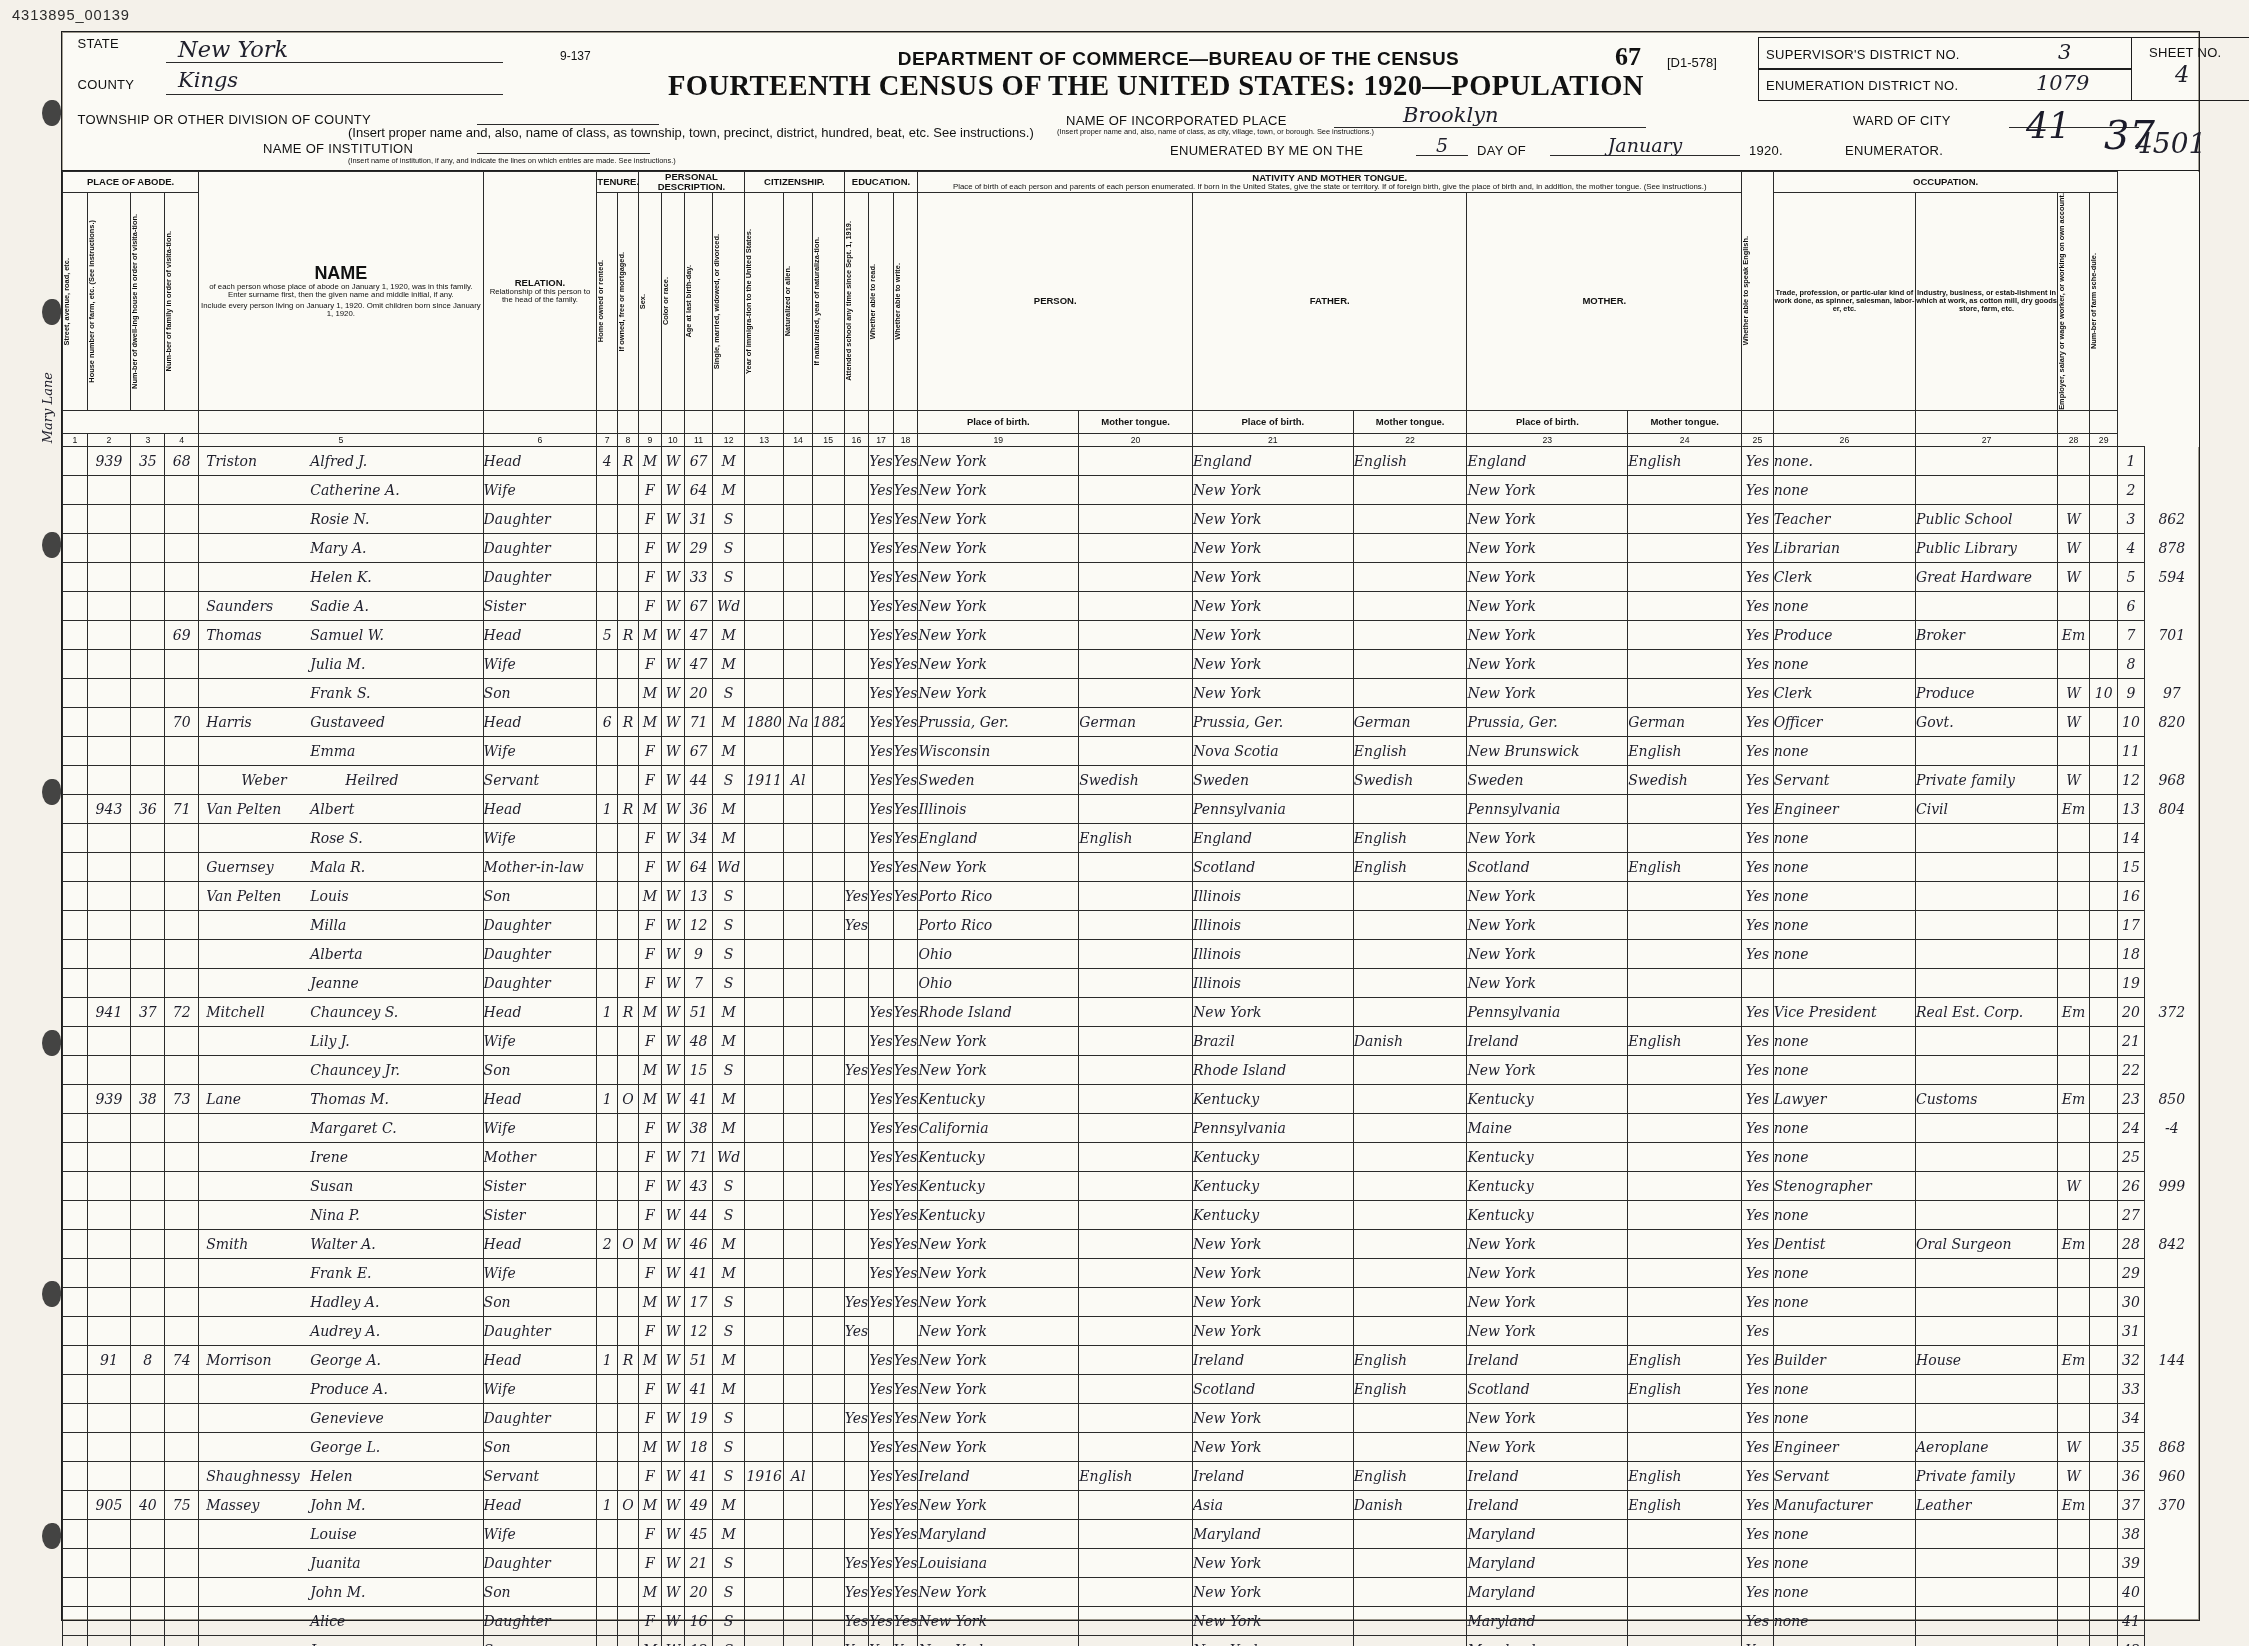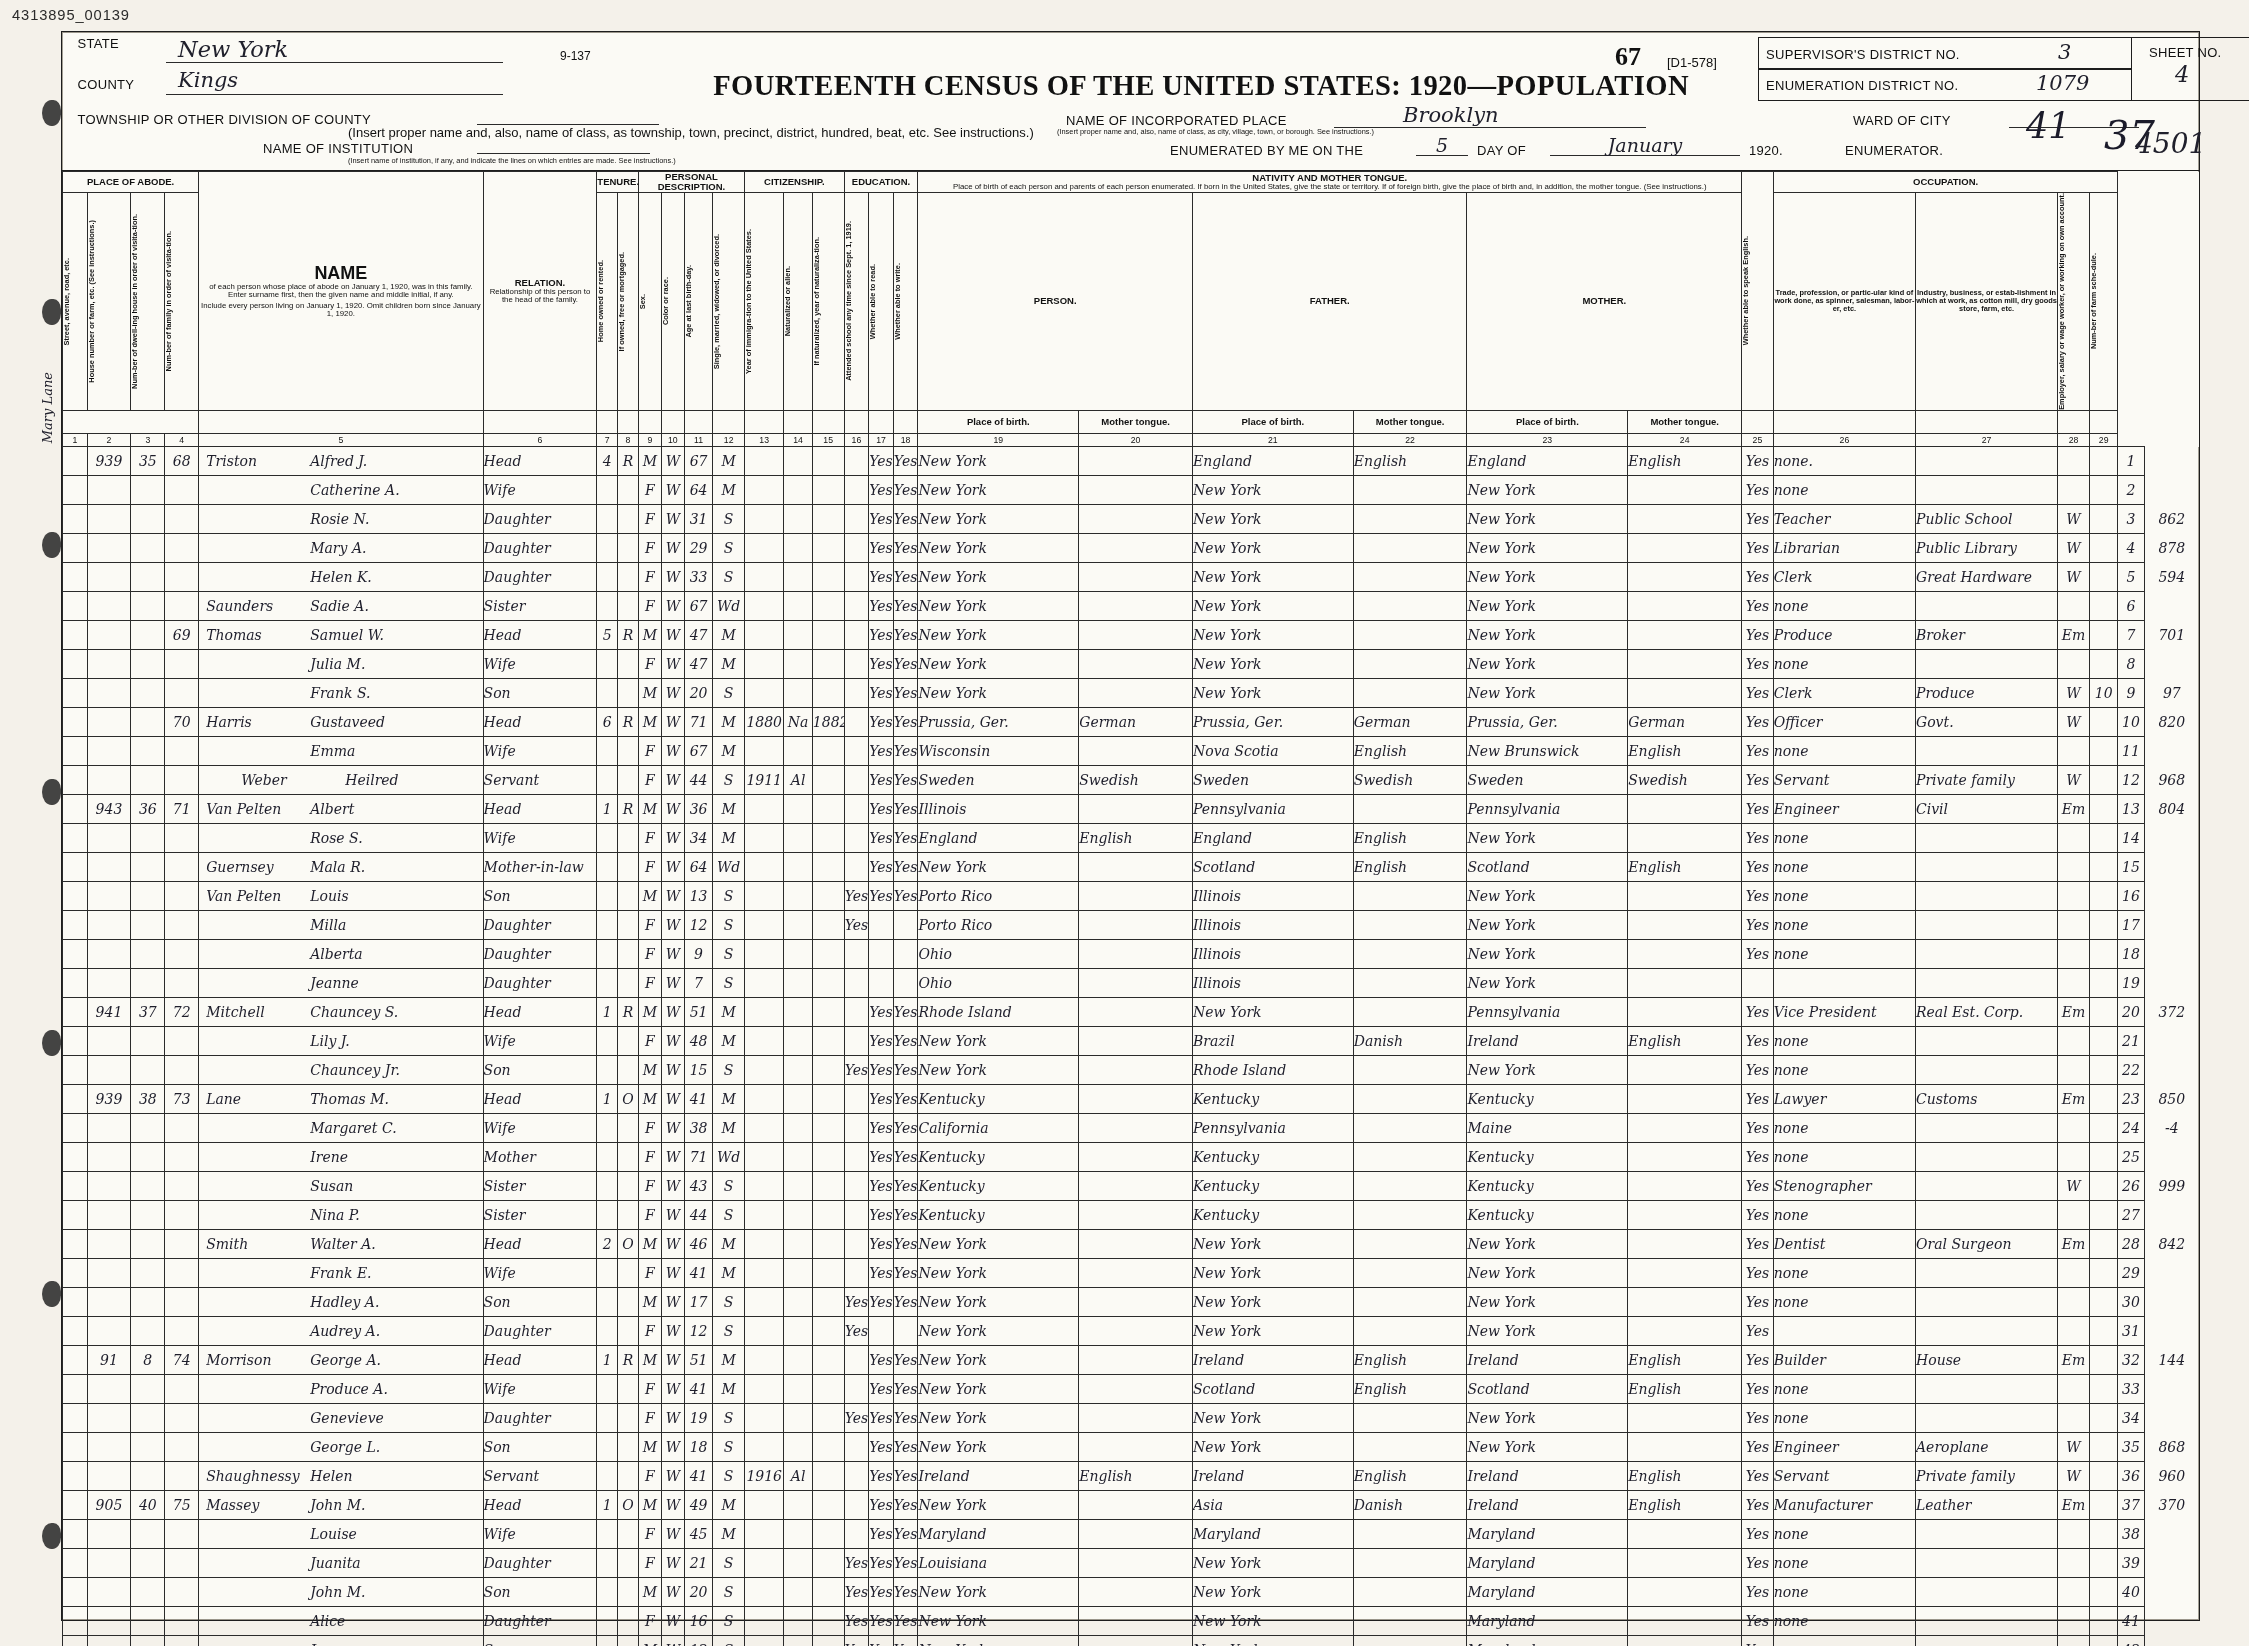--- a/index.html
+++ b/index.html
@@ -6,21 +6,21 @@
   body{width:2250px;height:1647px;font-family:"Liberation Serif",serif;color:#111;}
   .page{position:relative;width:2250px;height:1647px;background:#f4f1ea;overflow:hidden;}
   .film-id{position:absolute;left:12px;top:7px;font-family:"Liberation Sans",sans-serif;font-size:14.7px;color:#2a2a2a;letter-spacing:0.9px;}
   .sheet{position:absolute;left:61px;top:31px;width:2137px;height:1588px;background:#fbfaf5;border:1.7px solid #1d1d1d;box-shadow:0 0 0 0.9px #9a958a inset;}
   .punch{position:absolute;left:42px;width:19px;height:26px;background:#2b2b2b;border-radius:50% 40% 45% 50%;opacity:.88;}
   
   .hdr{position:relative;height:138px;border-bottom:1.7px solid #1d1d1d;}
   .lbl{font-family:"Liberation Sans",sans-serif;font-size:13px;letter-spacing:0.3px;color:#101010;}
   .hand{font-family:"DejaVu Serif",serif;font-style:italic;color:#20202c;}
   .ttl1{font-family:"Liberation Sans",sans-serif;font-weight:bold;font-size:19px;letter-spacing:0.5px;text-align:center;}
-  .ttl2{font-family:"Liberation Serif",serif;font-weight:bold;font-size:28.6px;letter-spacing:0.4px;text-align:right;}
+  .ttl2{font-family:"Liberation Serif",serif;font-weight:bold;font-size:28.6px;letter-spacing:0.4px;text-align:left;}
   .boxr{position:absolute;border:1.4px solid #1d1d1d;}
   
   table.grid{border-collapse:collapse;width:100%;table-layout:fixed;}
   table.grid td,table.grid th{border:0.9px solid #2b2b2b;padding:0;vertical-align:middle;}
   .colhdr{font-family:"Liberation Sans",sans-serif;font-size:9.5px;text-align:center;line-height:1.05;padding:1.7px 0.9px;font-weight:bold;}
   .colhdr .sub{font-weight:normal;font-size:7.8px;}
   .numrow td{font-size:8.7px;text-align:center;font-family:"Liberation Sans",sans-serif;height:12px;}
   .vert{writing-mode:vertical-rl;transform:rotate(180deg);font-size:7.4px;line-height:1.05;font-family:"Liberation Sans",sans-serif;white-space:nowrap;text-align:center;}
   .datarow td{height:28px;font-family:"DejaVu Serif",serif;font-style:italic;font-size:14px;color:#1e1e2b;padding:0 2.6px;white-space:nowrap;overflow:hidden;}
   .rn{font-family:"Liberation Sans",sans-serif;font-style:normal;font-size:9.5px;text-align:center;color:#111;}
@@ -64,20 +64,21 @@
       <div style="position:absolute;left:15.6px;top:80px;" class="lbl">TOWNSHIP OR OTHER DIVISION OF COUNTY</div>
       <div style="position:absolute;left:415px;top:69px;width:182px;border-bottom:0.9px solid #2a2a2a;height:22.5px;"></div>
       <div style="position:absolute;left:286px;top:93px;font-family:'Liberation Sans',sans-serif;font-size:13px;">(Insert proper name and, also, name of class, as township, town, precinct, district, hundred, beat, etc.   See instructions.)</div>
 
       <div style="position:absolute;left:201px;top:109px;" class="lbl">NAME OF INSTITUTION</div>
       <div style="position:absolute;left:415px;top:102px;width:173px;border-bottom:0.9px solid #2a2a2a;height:19px;"></div>
       <div style="position:absolute;left:286px;top:124px;font-family:'Liberation Sans',sans-serif;font-size:7.4px;">(Insert name of institution, if any, and indicate the lines on which entries are made.  See instructions.)</div>
 
       <div style="position:absolute;left:498px;top:17.3px;font-family:'Liberation Sans',sans-serif;font-size:12px;">9-137</div>
 
+      <div style="position:absolute;left:606px;top:15.6px;width:1021px;" class="ttl1">DEPARTMENT OF COMMERCE—BUREAU OF THE CENSUS</div>
       <div style="position:absolute;left:606px;top:38px;width:1021px;" class="ttl2">FOURTEENTH CENSUS OF THE UNITED STATES: 1920—POPULATION</div>
 
       <div style="position:absolute;left:1553px;top:10.4px;font-family:'Liberation Serif',serif;font-weight:bold;font-size:26px;">67</div>
       <div style="position:absolute;left:1605px;top:22.5px;font-family:'Liberation Sans',sans-serif;font-size:13px;">[D1-578]</div>
 
       <div class="boxr" style="left:1696px;top:5.2px;width:372px;height:31px;">
         <span class="lbl" style="position:absolute;left:7px;top:8.7px;">SUPERVISOR'S DISTRICT NO.</span>
         <span class="hand" style="position:absolute;left:299px;top:1.7px;font-size:21px;">3</span>
       </div>
       <div class="boxr" style="left:1696px;top:36px;width:372px;height:31px;">

